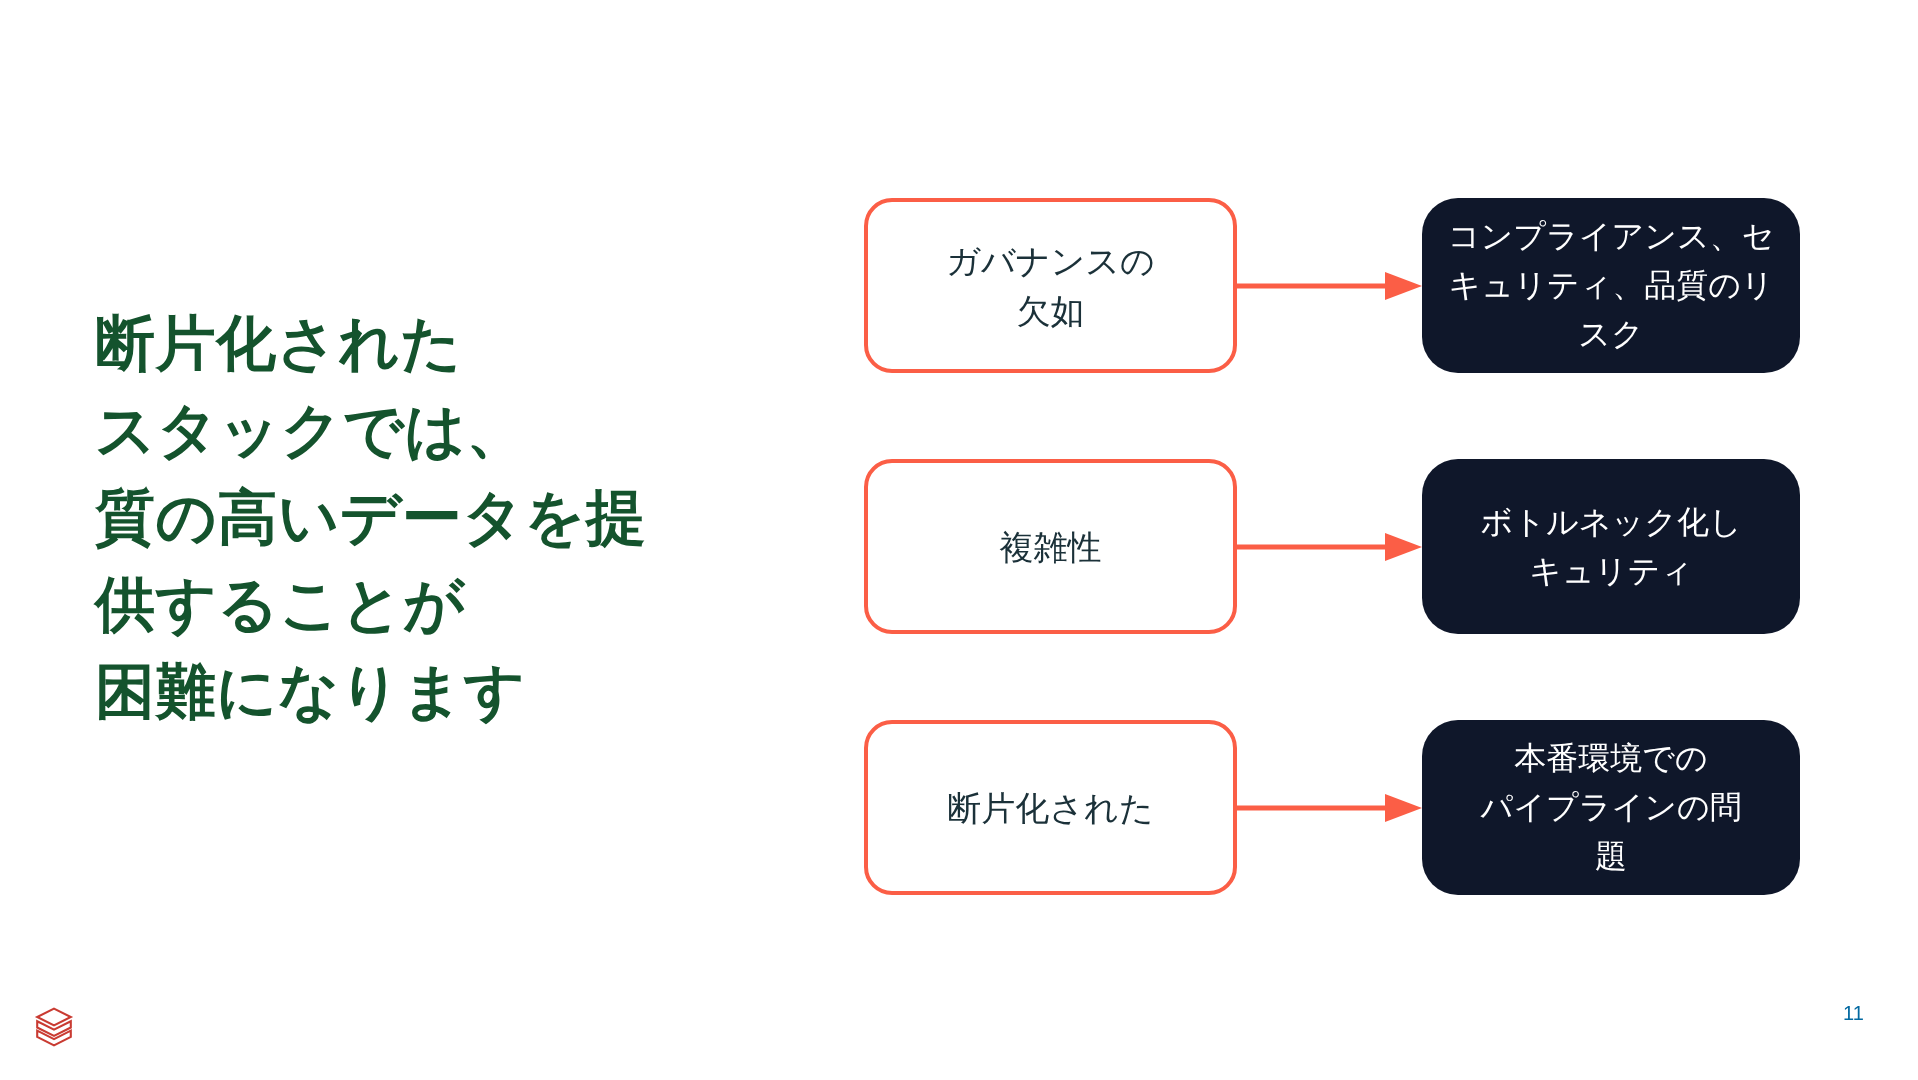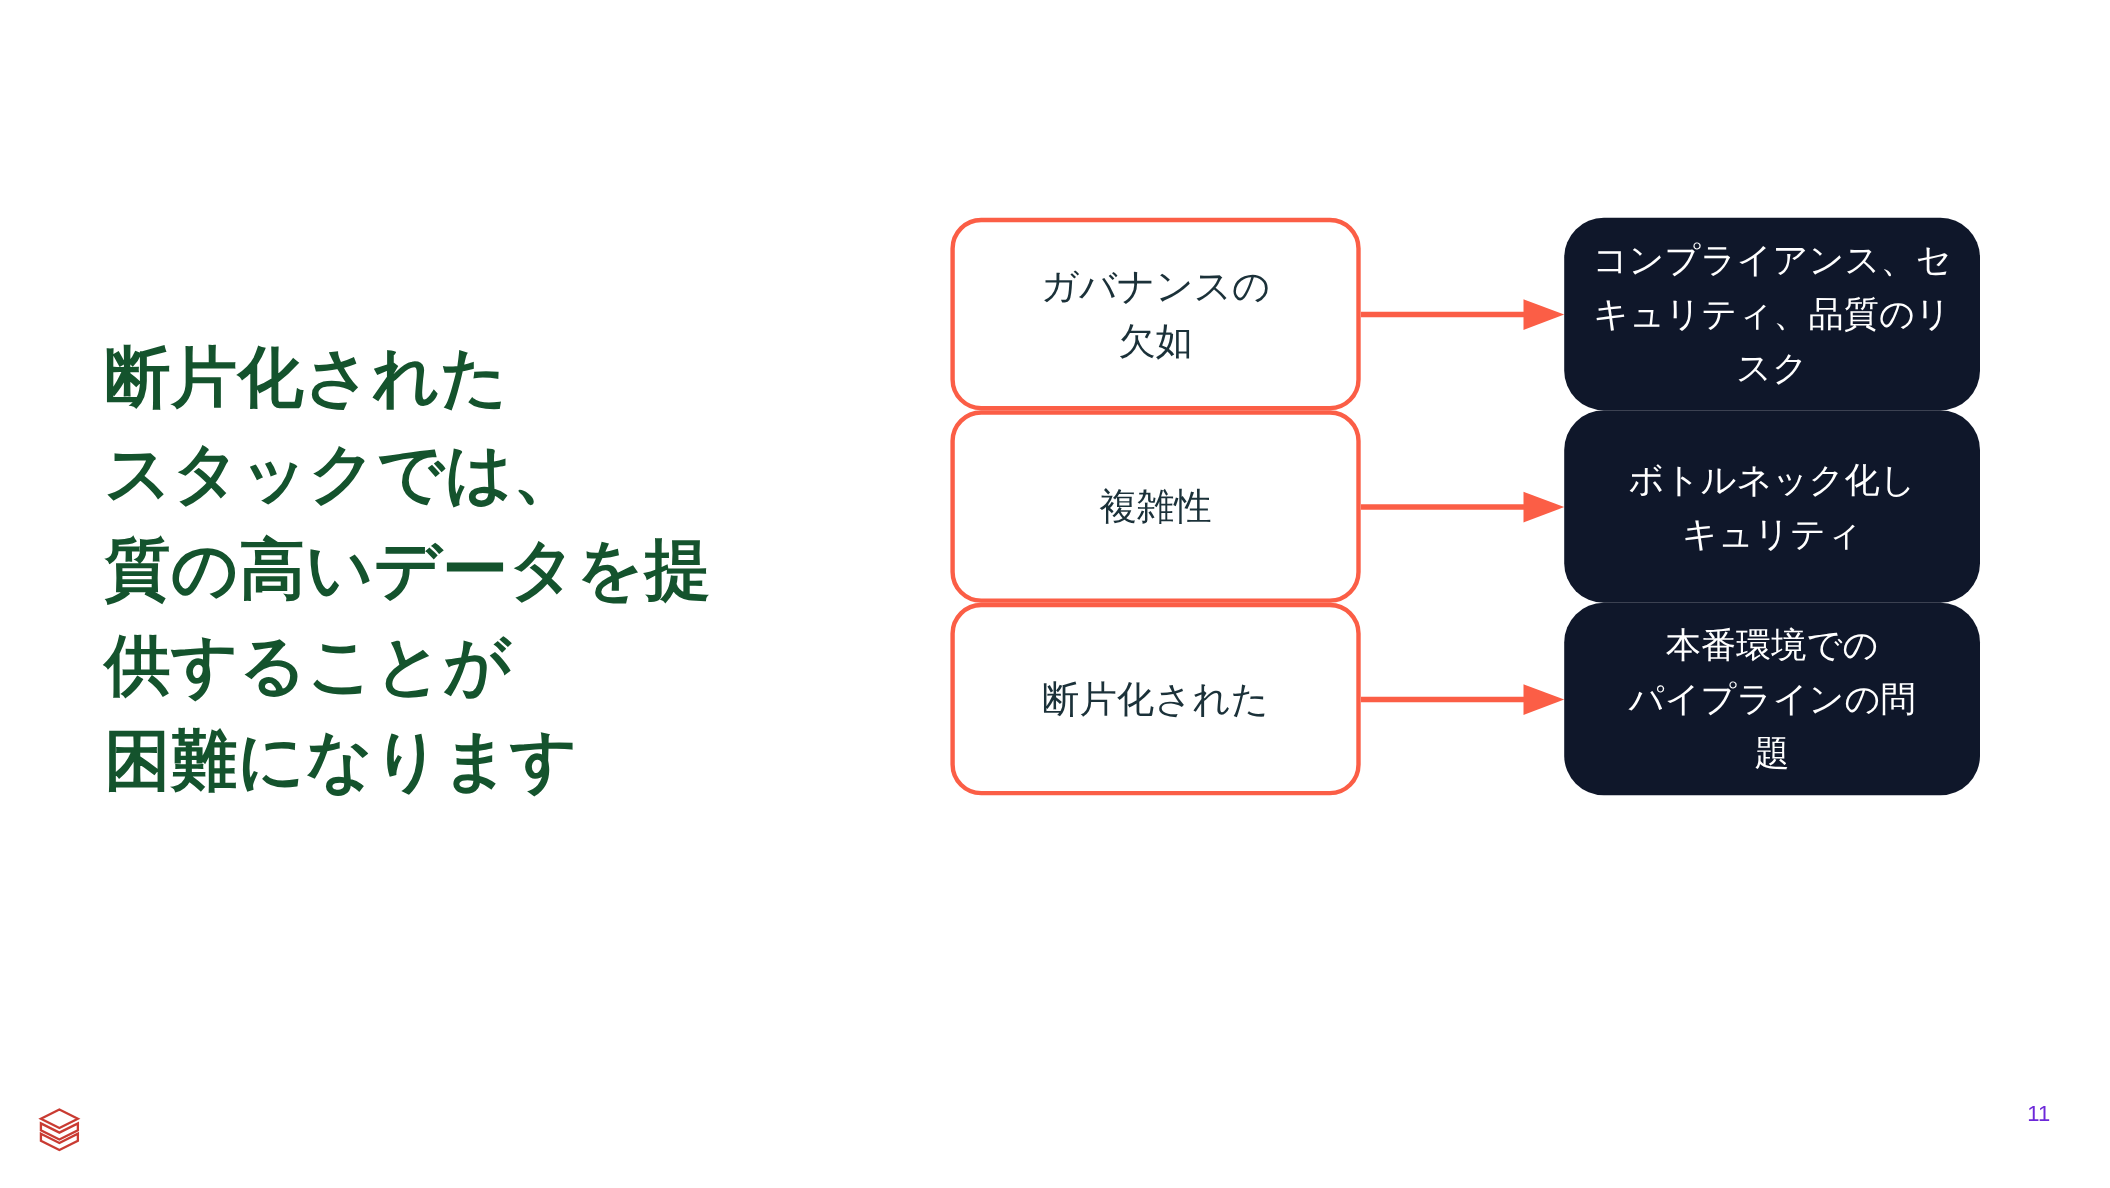--- a/index.html
+++ b/index.html
@@ -29,20 +29,21 @@
     white-space: pre-line;
     letter-spacing: 0.5px;
   }
   
   .diagram {
     position: absolute;
     left: 864px;
     top: 198px;
     display: flex;
     flex-direction: column;
+    gap: 86px;
   }
   .flow-row {
     display: flex;
     align-items: center;
   }
   .cause-box {
     box-sizing: border-box;
     width: 373px;
     height: 175px;
     border: 4px solid #fb5e46;
@@ -85,21 +86,21 @@
     left: 33px;
     top: 1005px;
     width: 42px;
     height: 44px;
   }
   .page-number {
     position: absolute;
     left: 1843px;
     top: 1002px;
     font-size: 20px;
-    color: #6d28d9;
+    color: #0369a1;
   }
 </style>
 </head>
 <body>
 
 <div class="slide">
 
   <h1 class="headline">断片化された
 スタックでは、
 質の高いデータを提

